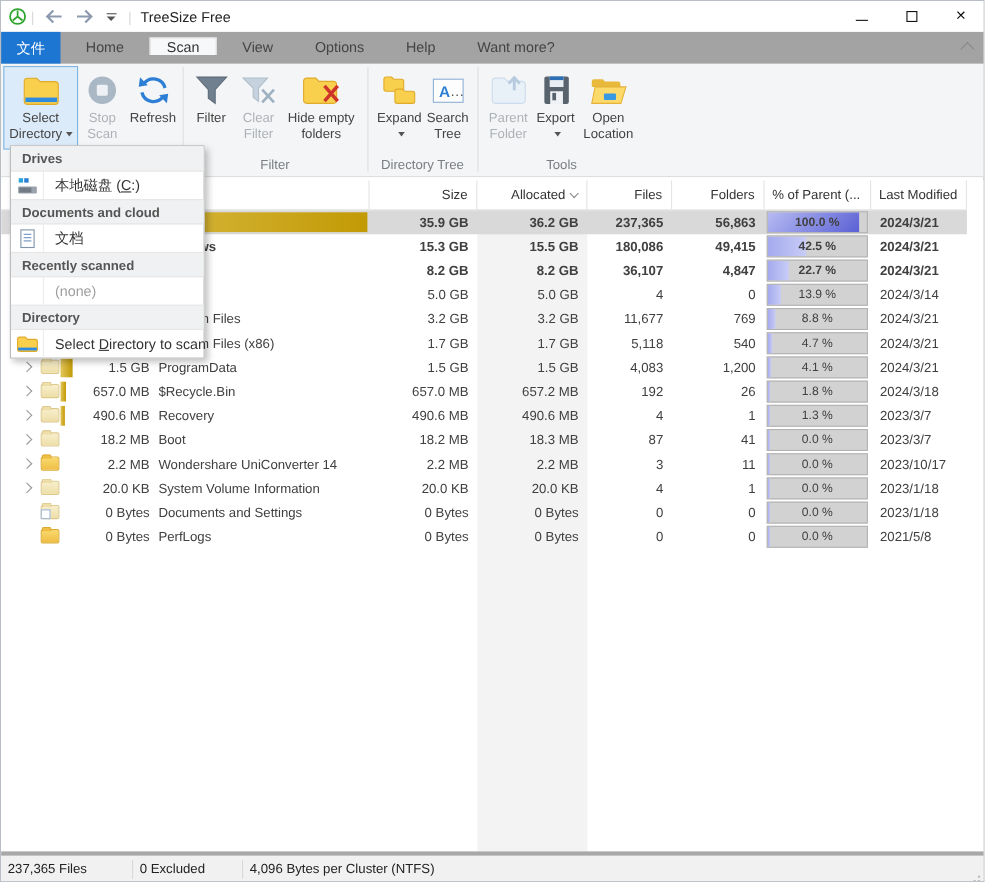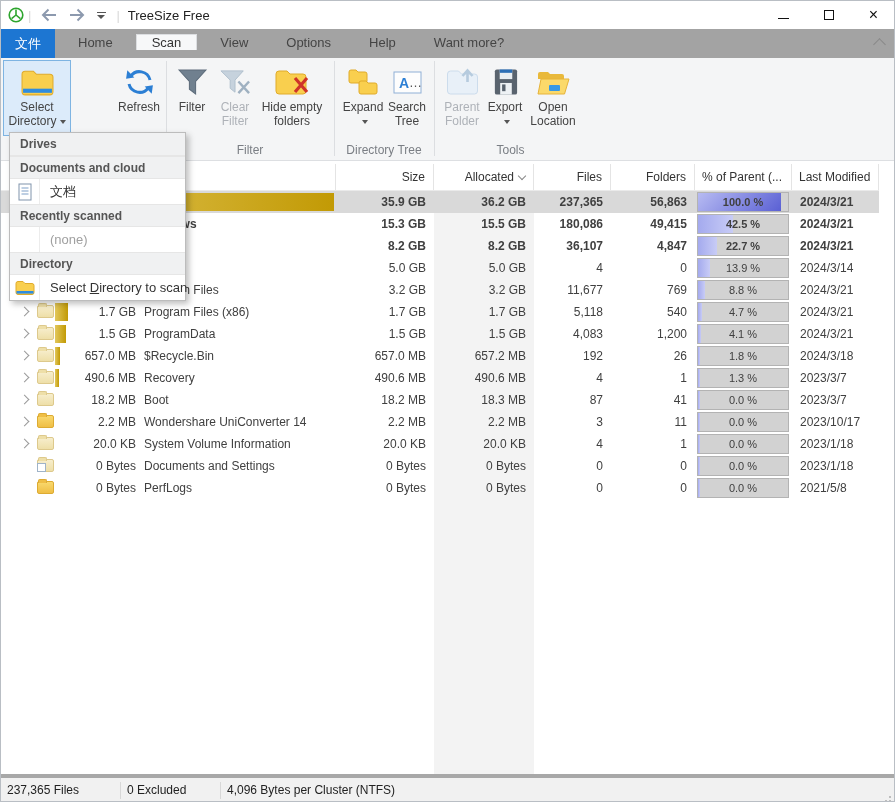--- a/index.html
+++ b/index.html
@@ -143,20 +143,30 @@
       <div class="rbtn pressed" style="left: 2px; width: 68px;">
         <span class="ricon">
           <svg width="33" height="31" viewBox="0 0 32 30">
             <path d="M1 7 Q1 4 4 4 H12 L15 7 H28 Q31 7 31 10 V24 Q31 27 28 27 H4 Q1 27 1 24 Z" fill="#f9cf4e" stroke="#e0ab2a"></path>
             <rect x="2" y="21" width="28" height="4" fill="#2e8ce0"></rect>
           </svg>
         </span>
         <div class="rlabel">Select</div>
         <div class="rlabel">Directory<span class="arr-down"></span></div>
       </div>
+      <div class="rbtn disabled" style="left: 72px; width: 40px;">
+        <span class="ricon">
+          <svg width="30" height="29" viewBox="0 0 30 29">
+            <circle cx="15" cy="14" r="12.5" fill="#aab7c4"></circle>
+            <rect x="10" y="9" width="10" height="10" rx="1.5" fill="#edf1f5"></rect>
+          </svg>
+        </span>
+        <div class="rlabel">Stop</div>
+        <div class="rlabel">Scan</div>
+      </div>
       <div class="rbtn" style="left: 112px; width: 52px;">
         <span class="ricon">
           <svg width="31" height="30" viewBox="0 0 30 30">
             <path d="M25.5 13 A10.8 10.8 0 0 0 6.2 9.2" fill="none" stroke="#2c7fd4" stroke-width="3"></path>
             <polygon points="2.8,3.2 9.8,10.4 1.6,11.8" fill="#2c7fd4"></polygon>
             <path d="M4.5 17 A10.8 10.8 0 0 0 23.8 20.8" fill="none" stroke="#2c7fd4" stroke-width="3"></path>
             <polygon points="27.2,26.8 20.2,19.6 28.4,18.2" fill="#2c7fd4"></polygon>
           </svg>
         </span>
         <div class="rlabel">Refresh</div>
@@ -533,20 +543,31 @@
               <div class="pct-text">0.0 %</div>
             </div>
           </div>
           <div class="td l" style="width: 87px;">2021/5/8</div>
         </div>
       </div>
   </div>
 
   <div id="menu">
       <div class="menu-header">Drives</div>
+      <div class="menu-item">
+        <span class="mi-icon">
+          <svg width="20" height="20" viewBox="0 0 20 20">
+            <rect x="2" y="3" width="4" height="4" fill="#28a5dc"></rect>
+            <rect x="7" y="3" width="4" height="4" fill="#2c7fd4"></rect>
+            <rect x="1.5" y="10.5" width="17" height="6.5" rx="1" fill="#9aa2ac"></rect>
+            <rect x="2.5" y="11.5" width="11" height="4.5" fill="#737b85"></rect>
+          </svg>
+        </span>
+        <span class="mi-label"><span>本地磁盘 (</span><u>C</u><span>:)</span></span>
+      </div>
       <div class="menu-header">Documents and cloud</div>
       <div class="menu-item">
         <span class="mi-icon">
           <svg width="20" height="20" viewBox="0 0 20 20">
             <rect x="4" y="2" width="12" height="16" fill="#fff" stroke="#8094ac"></rect>
             <path d="M6.5 6 H13.5 M6.5 9 H13.5 M6.5 12 H13.5" stroke="#7ea0c8" stroke-width="1.2"></path>
           </svg>
         </span>
         <span class="mi-label"><span>文档</span><u></u><span></span></span>
       </div>

